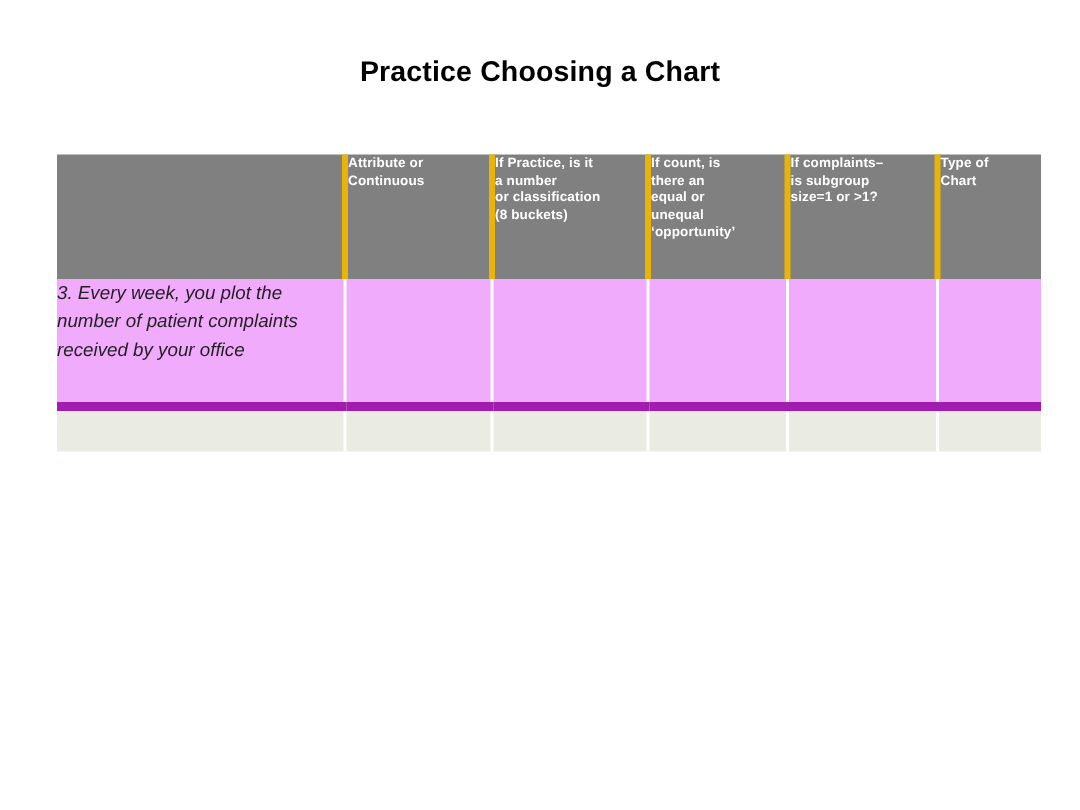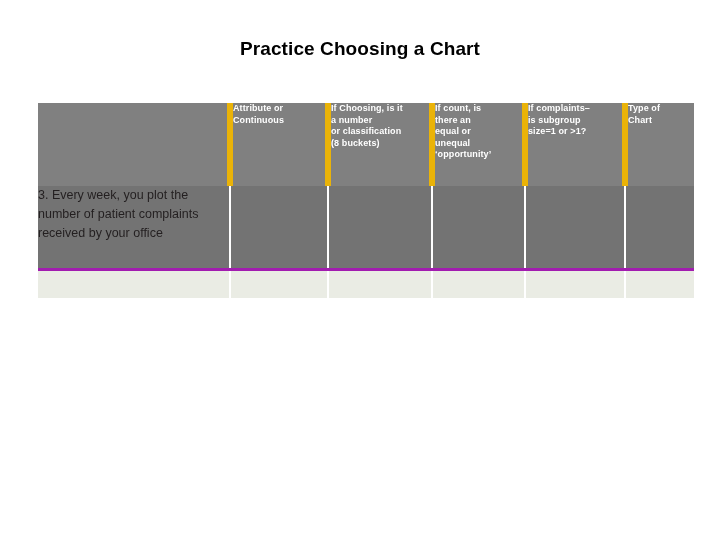--- a/index.html
+++ b/index.html
@@ -56,36 +56,37 @@
   
   .hdr-row th {
     height: 83px;
     background: #808080;
     color: #ffffff;
     font-size: 9px;
     font-weight: bold;
     text-align: left;
     line-height: 11.5px;
     padding: 7px 5px 0 6px;
-    border-right: 6px solid #eab308;
+    border-right: 4px solid #eab308;
     letter-spacing: 0.1px;
   }
   .hdr-row th.corner-cell {
     background: #808080;
   }
   .hdr-row th.last-col {
     border-right: none;
   }
 
   
   .data-row-1 td {
     height: 82px;
-    background: #737373;
+    background: #f0abfc;
     border-right: 2px solid #ffffff;
-    border-bottom: 3px solid #a21caf;
+    border-bottom: 6px solid #a21caf;
+    font-style: italic;
   }
   .data-row-1 td.last-col {
     border-right: none;
   }
   .data-row-1 td.row-label {
     padding: 8px 8px 0 6px;
     font-size: 12.5px;
     color: #231f20;
     line-height: 19px;
     font-weight: normal;
@@ -123,21 +124,21 @@
     </colgroup>
 
     <thead>
       <tr class="hdr-row">
         <th class="corner-cell"></th>
         <th>
             <span class="cell-text">Attribute or</span>
             <span class="cell-text">Continuous</span>
           </th>
         <th>
-            <span class="cell-text">If Choosing, is it</span>
+            <span class="cell-text">If Practice, is it</span>
             <span class="cell-text">a number</span>
             <span class="cell-text">or classification</span>
             <span class="cell-text">(8 buckets)</span>
           </th>
         <th>
             <span class="cell-text">If count, is</span>
             <span class="cell-text">there an</span>
             <span class="cell-text">equal or</span>
             <span class="cell-text">unequal</span>
             <span class="cell-text">‘opportunity’</span>

